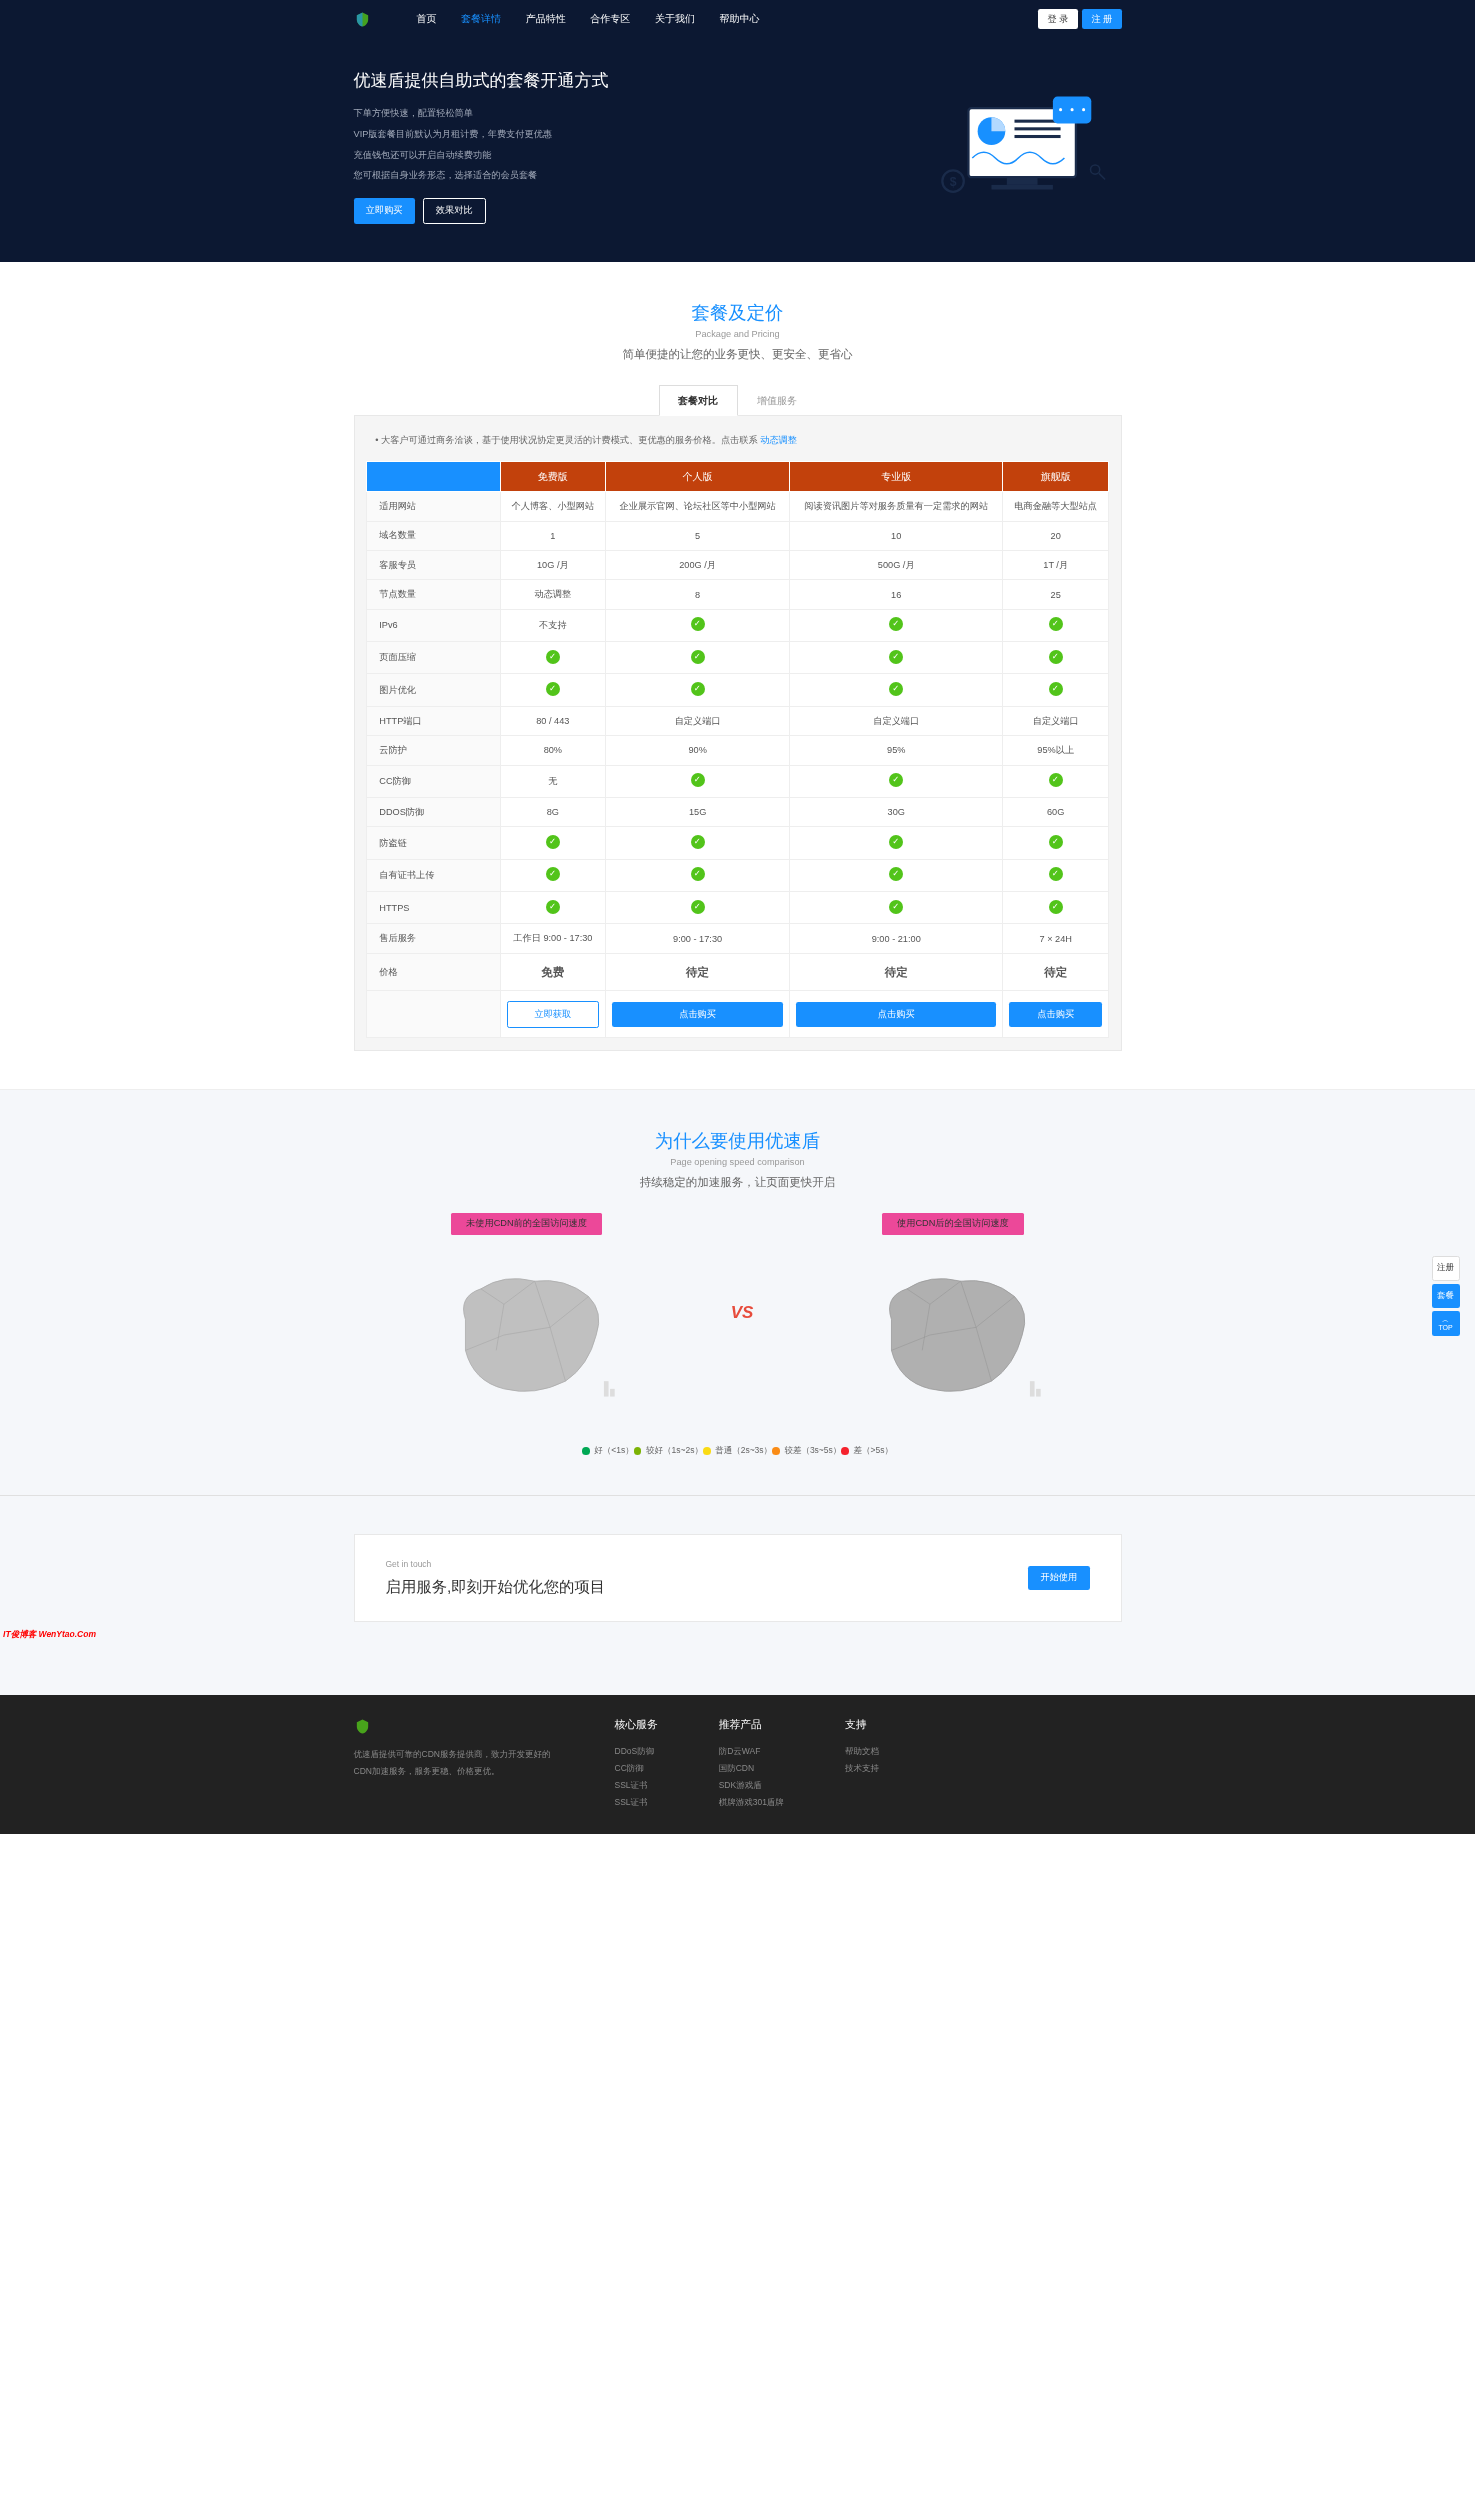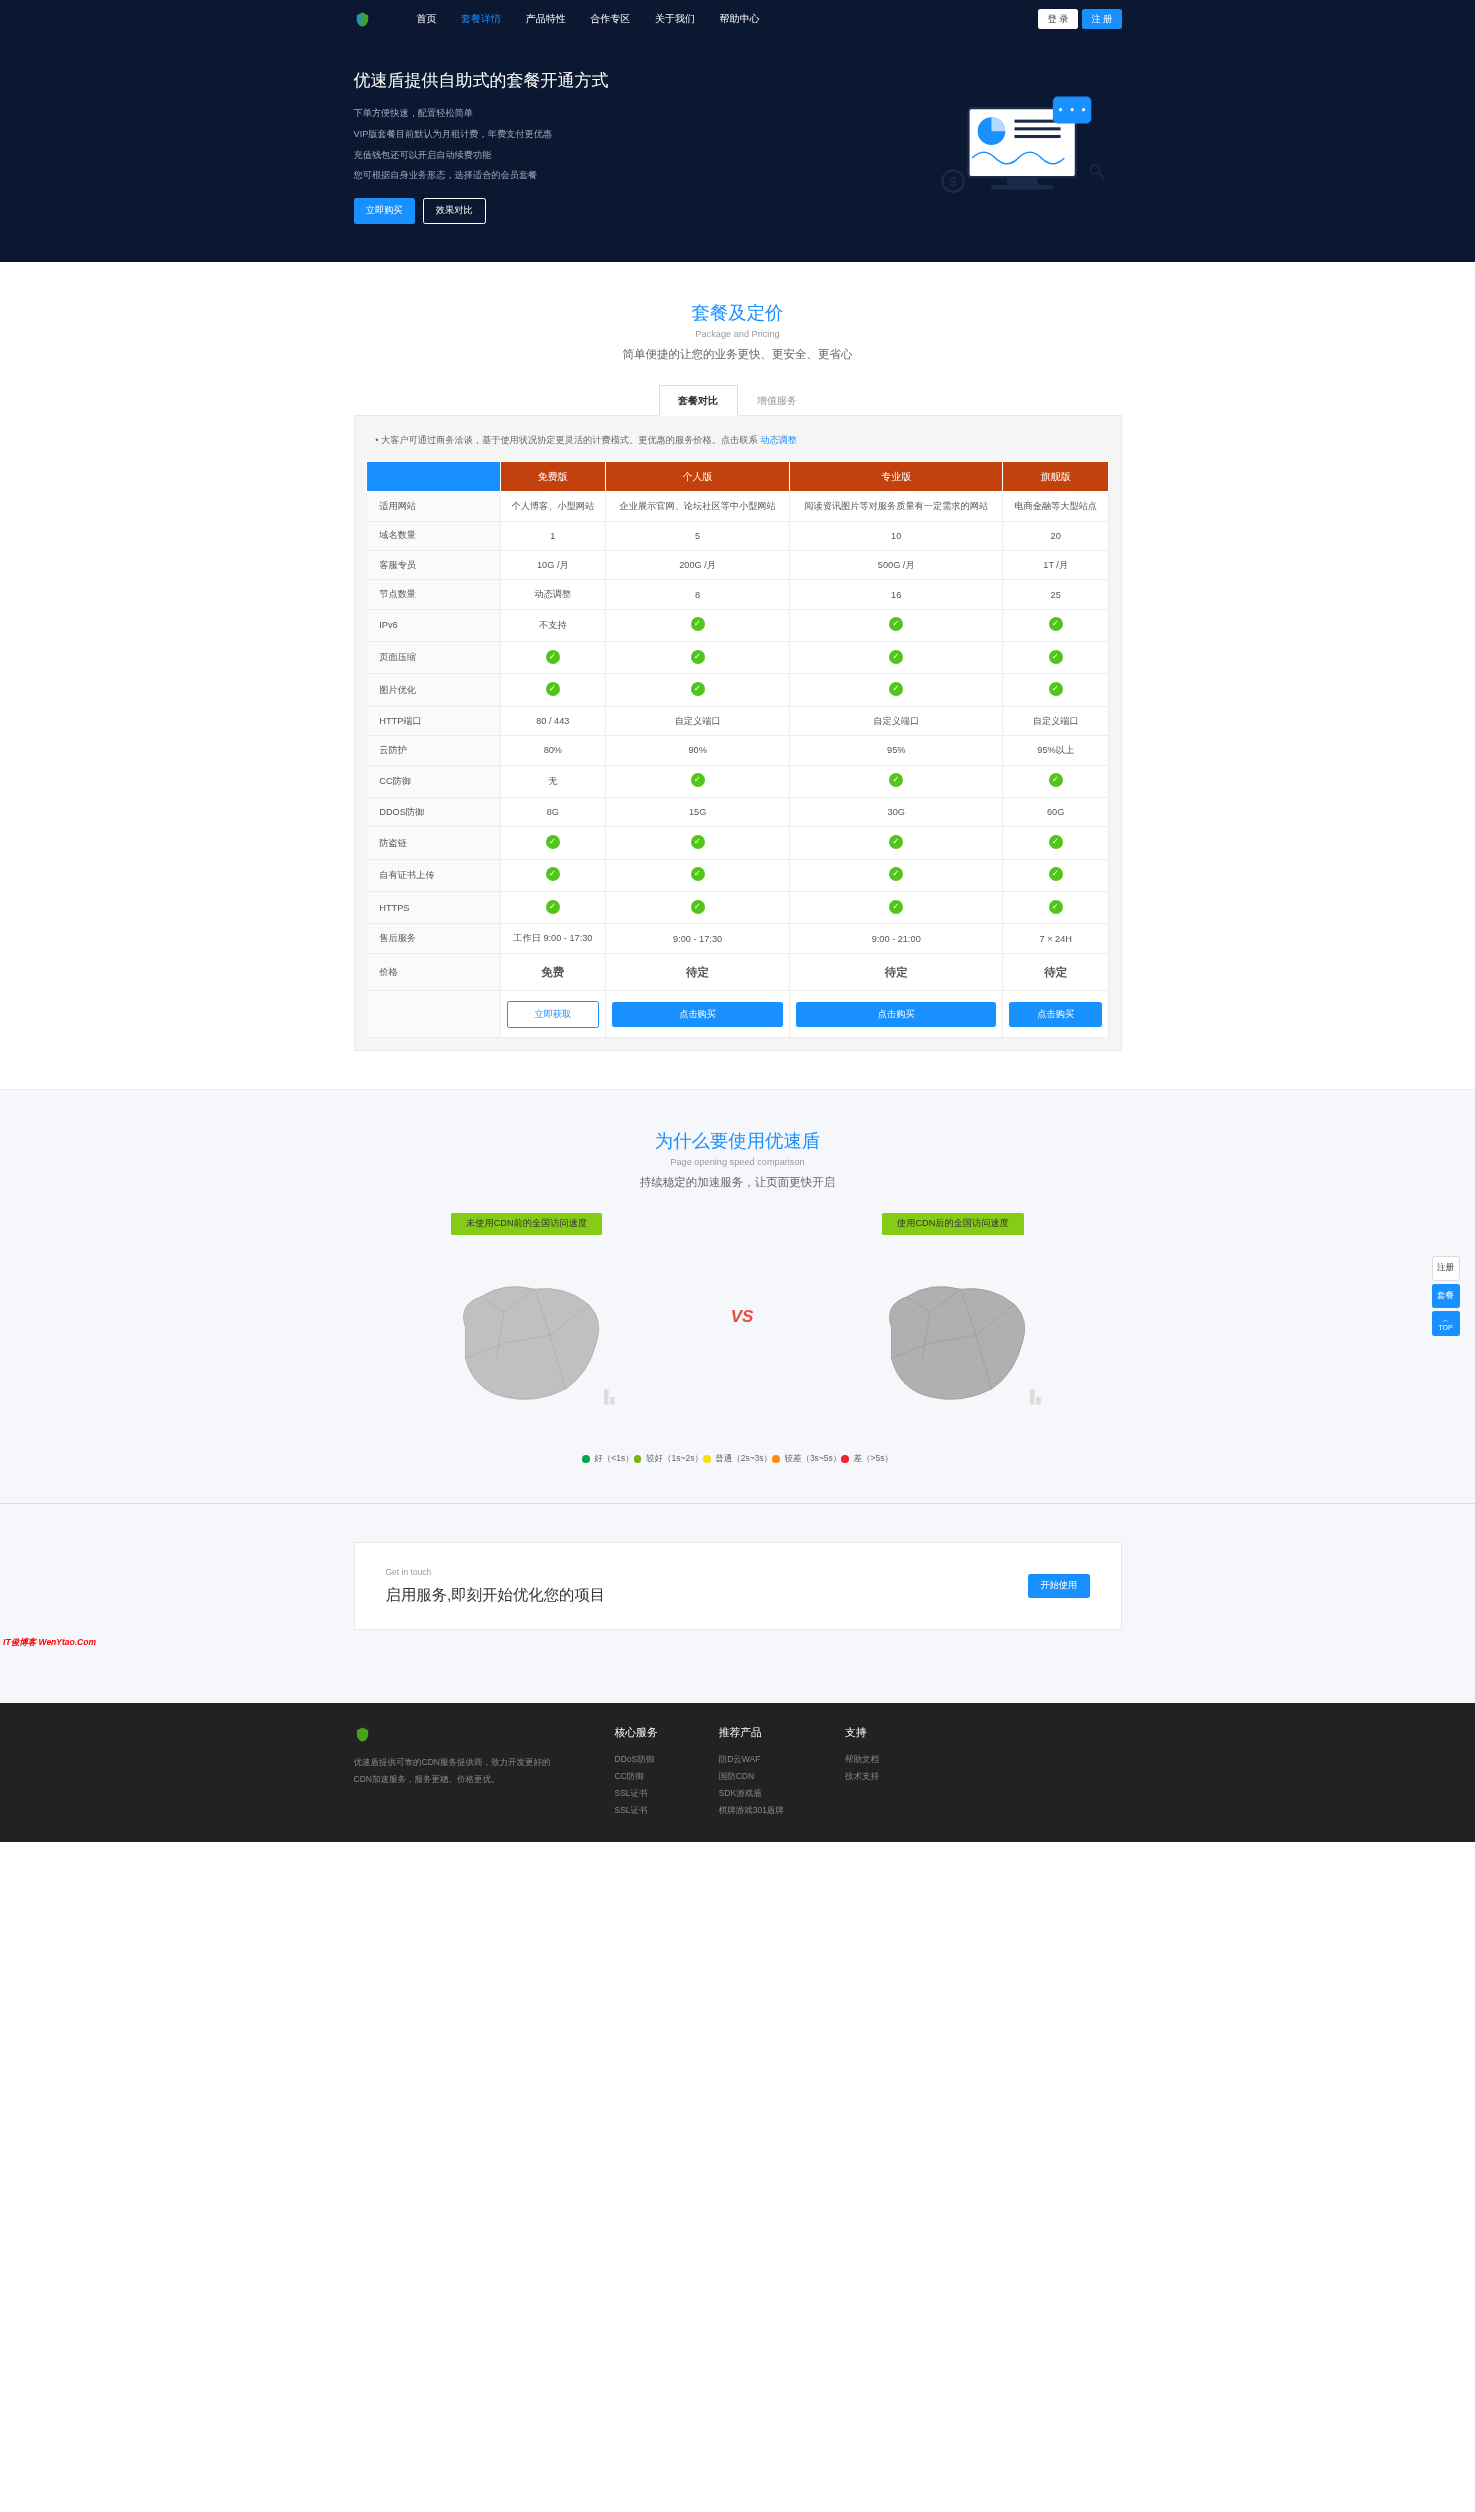--- a/index.html
+++ b/index.html
@@ -44,21 +44,21 @@
 .ptable tbody tr:nth-child(odd) td:first-child { background:#fafafa; }
 .check { display:inline-block; width:14px; height:14px; background:#52c41a; border-radius:50%; position:relative; }
 .check::after { content:'✓'; color:#fff; font-size:8.5px; position:absolute; left:3.1px; top:0.8px; }
 .price-row td { font-size:11.5px; font-weight:bold; padding:10.8px; }
 .btn-row td { padding:9.2px 6.1px; }
 .btn-get { display:block; width:100%; padding:6.1px; border:0.8px solid #1890ff; color:#1890ff; background:#fff; font-size:9.2px; cursor:pointer; border-radius:2.3px; }
 .btn-buy { display:block; width:100%; padding:6.1px; background:#1890ff; color:#fff; border:none; font-size:9.2px; cursor:pointer; border-radius:2.3px; }
 .why-section { background:#f5f7fa; border-top:0.8px solid #eee; }
 .maps { display:flex; justify-content:center; align-items:center; gap:31px; margin-top:23px; }
 .map-box { text-align:center; }
-.map-label { display:inline-block; background:#84cc16; padding:4.6px 15.4px; font-size:9.2px; margin-bottom:31px; border-radius:1.5px; }
+.map-label { display:inline-block; background:#ec4899; padding:4.6px 15.4px; font-size:9.2px; margin-bottom:23px; border-radius:1.5px; }
 .map-svg { width:200px; height:154px; }
 .vs { font-size:17px; font-weight:bold; font-style:italic; color:#e74c3c; }
 .legend { display:flex; justify-content:center; margin-top:31px; font-size:8.5px; color:#666; }
 .legend-item { display:flex; align-items:center; gap:4.6px; }
 .dot { width:7.7px; height:7.7px; border-radius:50%; }
 .cta-section { background:#f5f7fa; padding:38px 0 54px; border-top:0.8px solid #e0e0e0; }
 .cta-box { background:#fff; border:0.8px solid #e8e8e8; padding:23px 31px; display:flex; justify-content:space-between; align-items:center; }
 .cta-left small { color:#999; font-size:8.5px; }
 .cta-left h2 { font-size:15.4px; font-weight:normal; margin-top:7.7px; }
 .watermark { color:#ff0000; font-size:8.5px; font-weight:bold; margin-top:7.7px; padding-left:3.1px;font-style:italic; }

